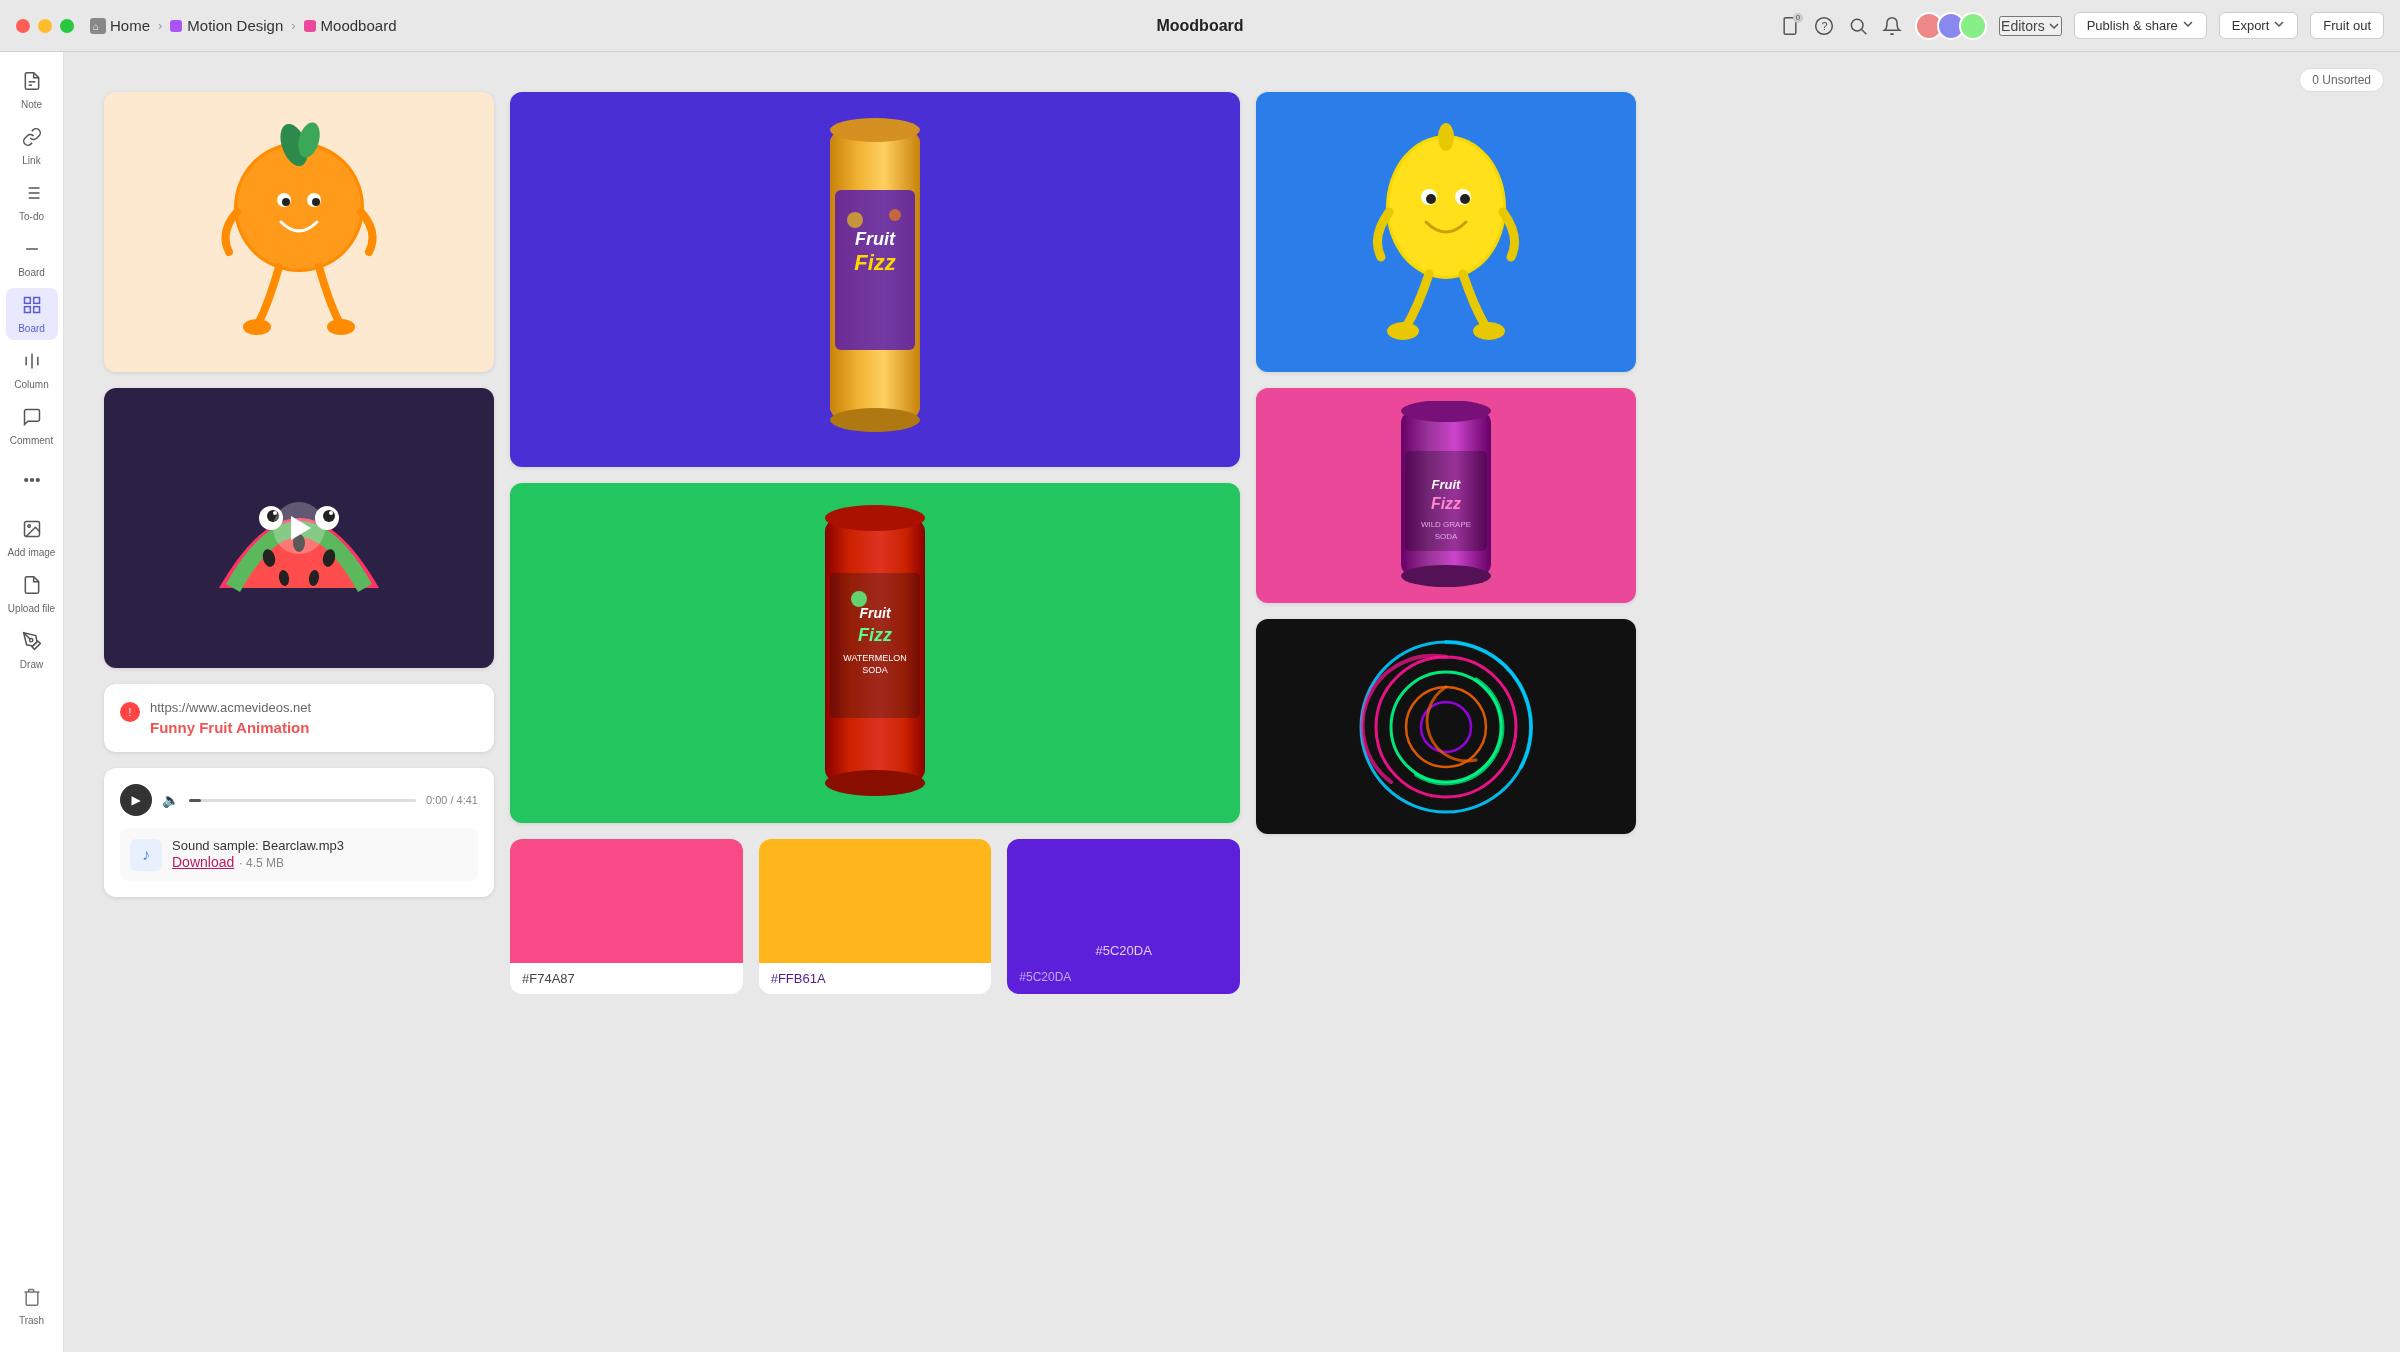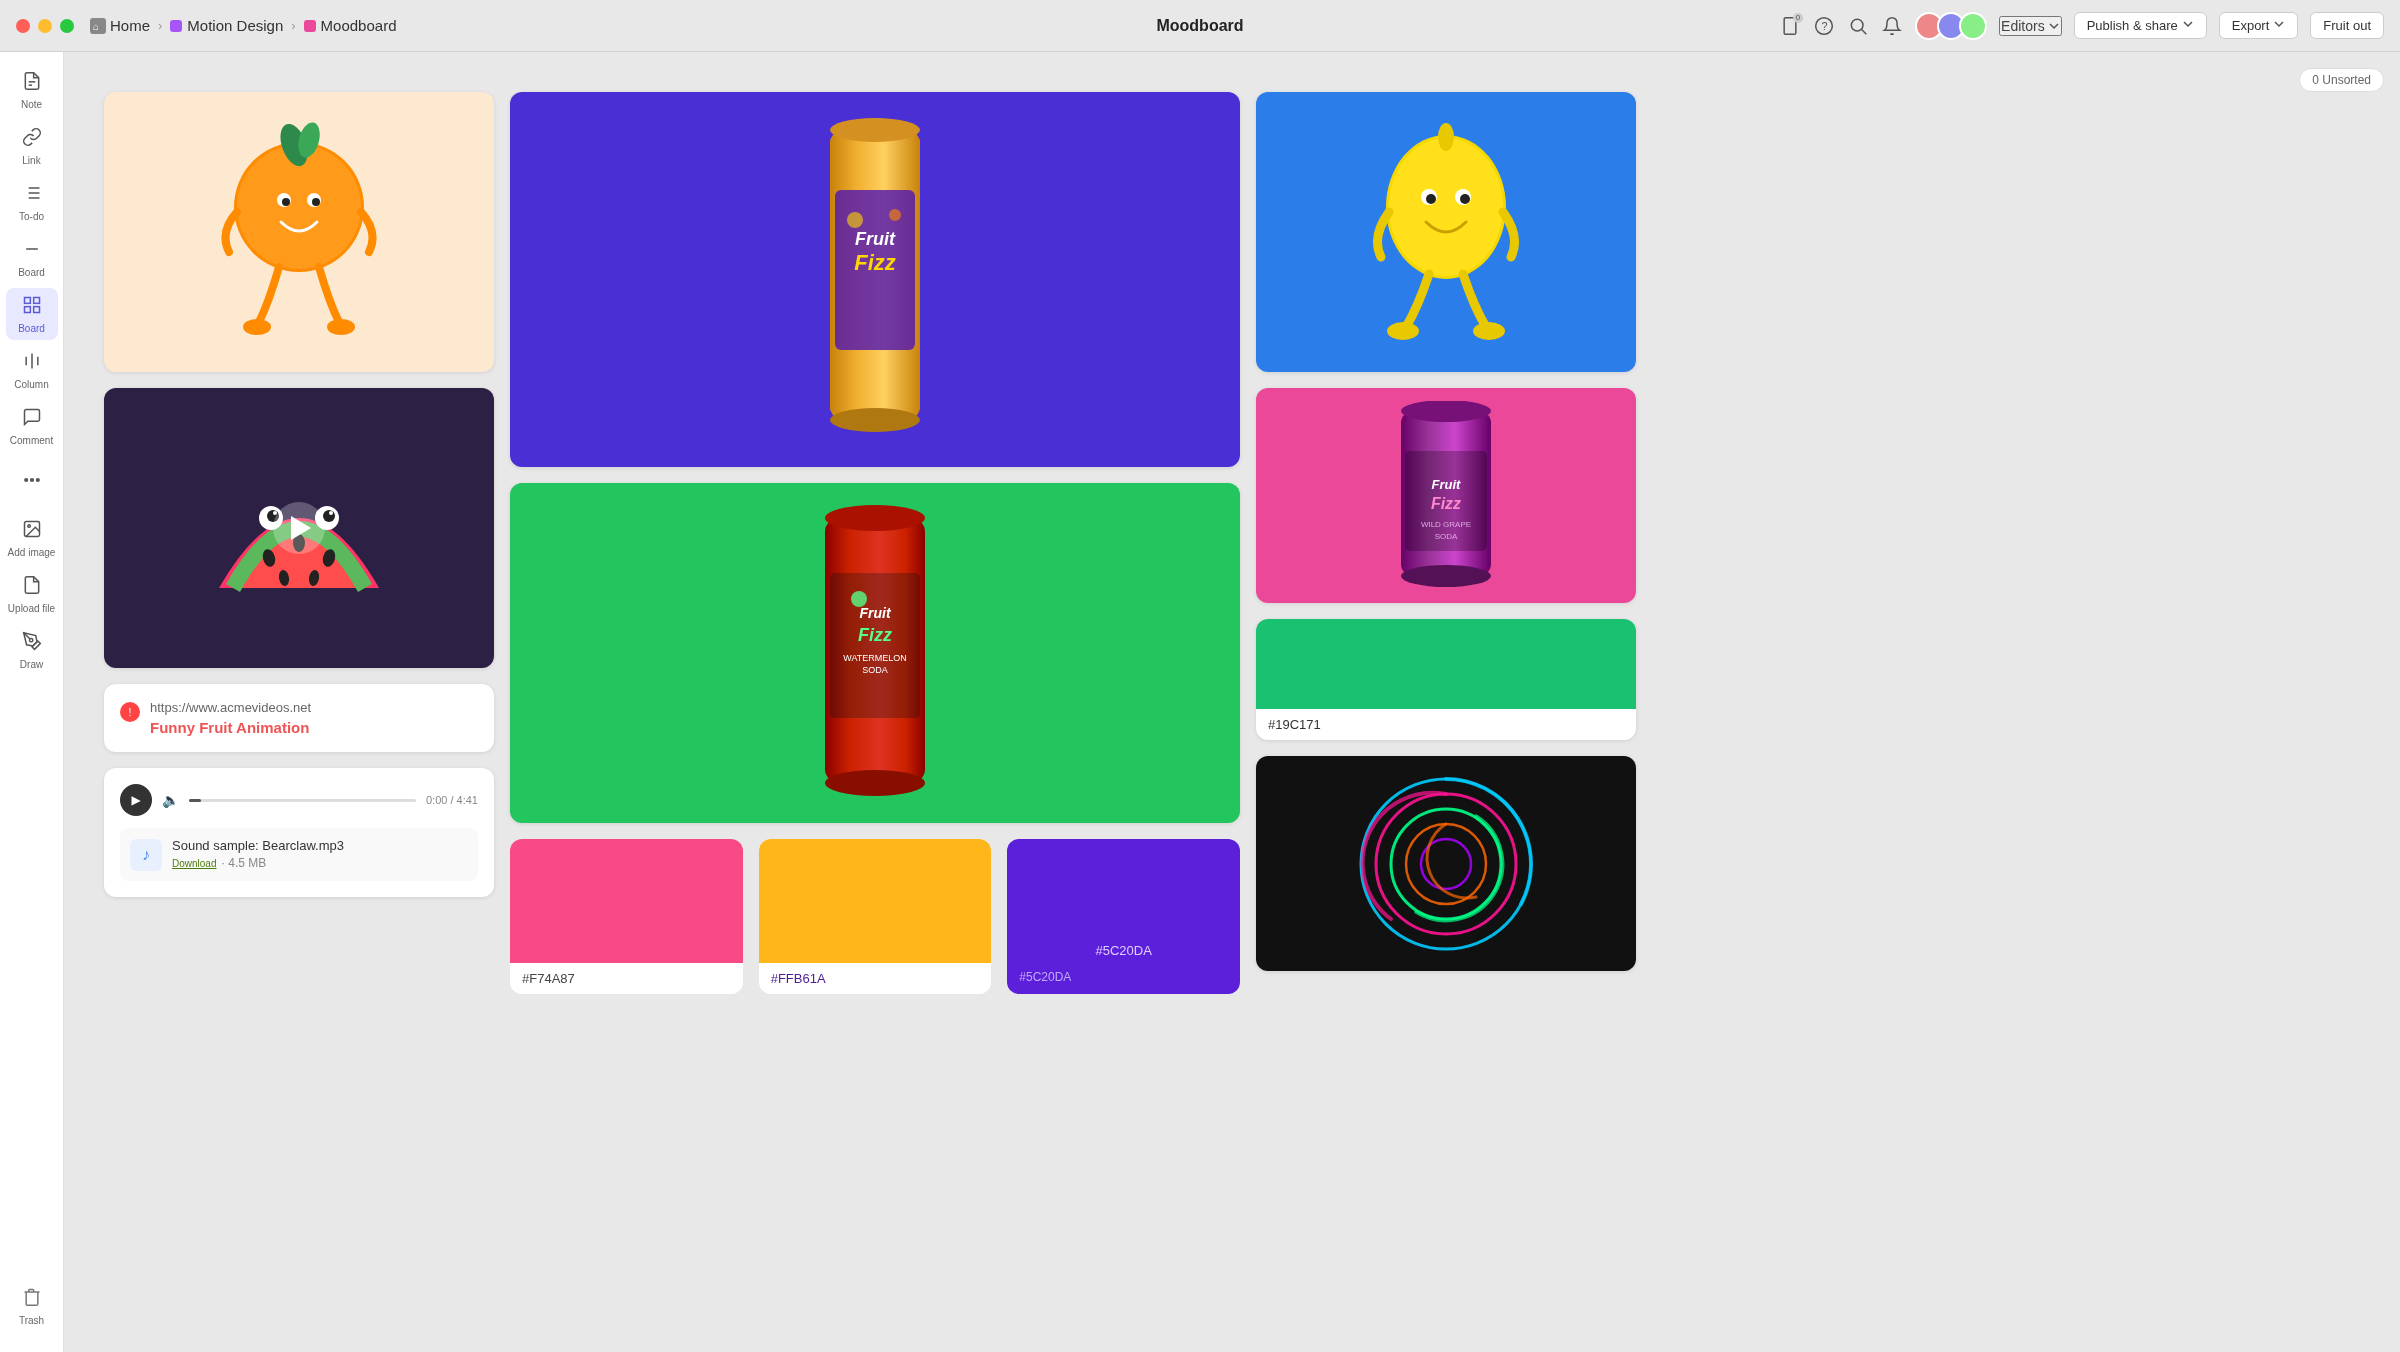--- a/index.html
+++ b/index.html
@@ -147,21 +147,21 @@
     .audio-controls { display: flex; align-items: center; gap: 10px; margin-bottom: 12px; }
     .play-btn { width: 32px; height: 32px; border-radius: 50%; background: #333; display: flex; align-items: center; justify-content: center; color: white; font-size: 12px; cursor: pointer; flex-shrink: 0; }
     .volume-icon { color: #888; font-size: 14px; }
     .audio-progress { flex: 1; height: 3px; background: #ddd; border-radius: 2px; position: relative; }
     .audio-progress-fill { width: 5%; height: 100%; background: #555; border-radius: 2px; }
     .audio-time { font-size: 11px; color: #888; white-space: nowrap; }
     .audio-file { display: flex; align-items: center; gap: 10px; padding: 10px; background: #f9f9f9; border-radius: 8px; }
     .audio-file-icon { width: 32px; height: 32px; background: #e8f0fe; border-radius: 6px; display: flex; align-items: center; justify-content: center; color: #4a8af4; font-size: 16px; }
     .audio-file-info { flex: 1; }
     .audio-file-name { font-size: 13px; font-weight: 500; color: #333; }
-    .audio-download { font-size: 10px; color: #4d7c0f; text-decoration: underline; cursor: pointer; }
+    .audio-download { font-size: 14px; color: #be185d; text-decoration: underline; cursor: pointer; }
     .audio-size { font-size: 12px; color: #888; }
 
     
     .play-overlay {
       width: 52px;
       height: 52px;
       border-radius: 50%;
       background: rgba(255,255,255,0.25);
       display: flex;
       align-items: center;
@@ -603,24 +603,20 @@
             <ellipse cx="75" cy="10" rx="45" ry="11" fill="#771177"></ellipse>
             <ellipse cx="75" cy="175" rx="45" ry="11" fill="#551155"></ellipse>
             <rect x="34" y="50" width="82" height="100" rx="5" fill="rgba(0,0,0,0.25)"></rect>
             <text x="75" y="88" text-anchor="middle" font-size="13" font-weight="bold" fill="white" font-style="italic">Fruit</text>
             <text x="75" y="108" text-anchor="middle" font-size="16" font-weight="bold" fill="#ff88cc" font-style="italic">Fizz</text>
             <text x="75" y="126" text-anchor="middle" font-size="8" fill="#ddaadd">WILD GRAPE</text>
             <text x="75" y="138" text-anchor="middle" font-size="8" fill="#ddaadd">SODA</text>
           </svg>
         </div>
 
-        <div class="card" style="background:white; border-radius:12px; overflow:hidden;">
-          <div style="background:#19C171; height:90px;"></div>
-          <div style="padding:8px 12px; font-size:13px; font-weight:500; color:#333;">#19C171</div>
-        </div>
 
         <div class="card" style="background:#111; height:215px; border-radius:12px; display:flex; align-items:center; justify-content:center; overflow:hidden;">
           <svg width="220" height="200" viewBox="0 0 220 200">
 
             <circle cx="110" cy="100" r="85" fill="none" stroke="#00ccff" stroke-width="3" opacity="0.9"></circle>
             <circle cx="110" cy="100" r="70" fill="none" stroke="#ff1493" stroke-width="3" opacity="0.9"></circle>
             <circle cx="110" cy="100" r="55" fill="none" stroke="#00ff88" stroke-width="3" opacity="0.9"></circle>
             <circle cx="110" cy="100" r="40" fill="none" stroke="#ff6600" stroke-width="2.5" opacity="0.85"></circle>
             <circle cx="110" cy="100" r="25" fill="none" stroke="#aa00ff" stroke-width="2.5" opacity="0.85"></circle>
 

